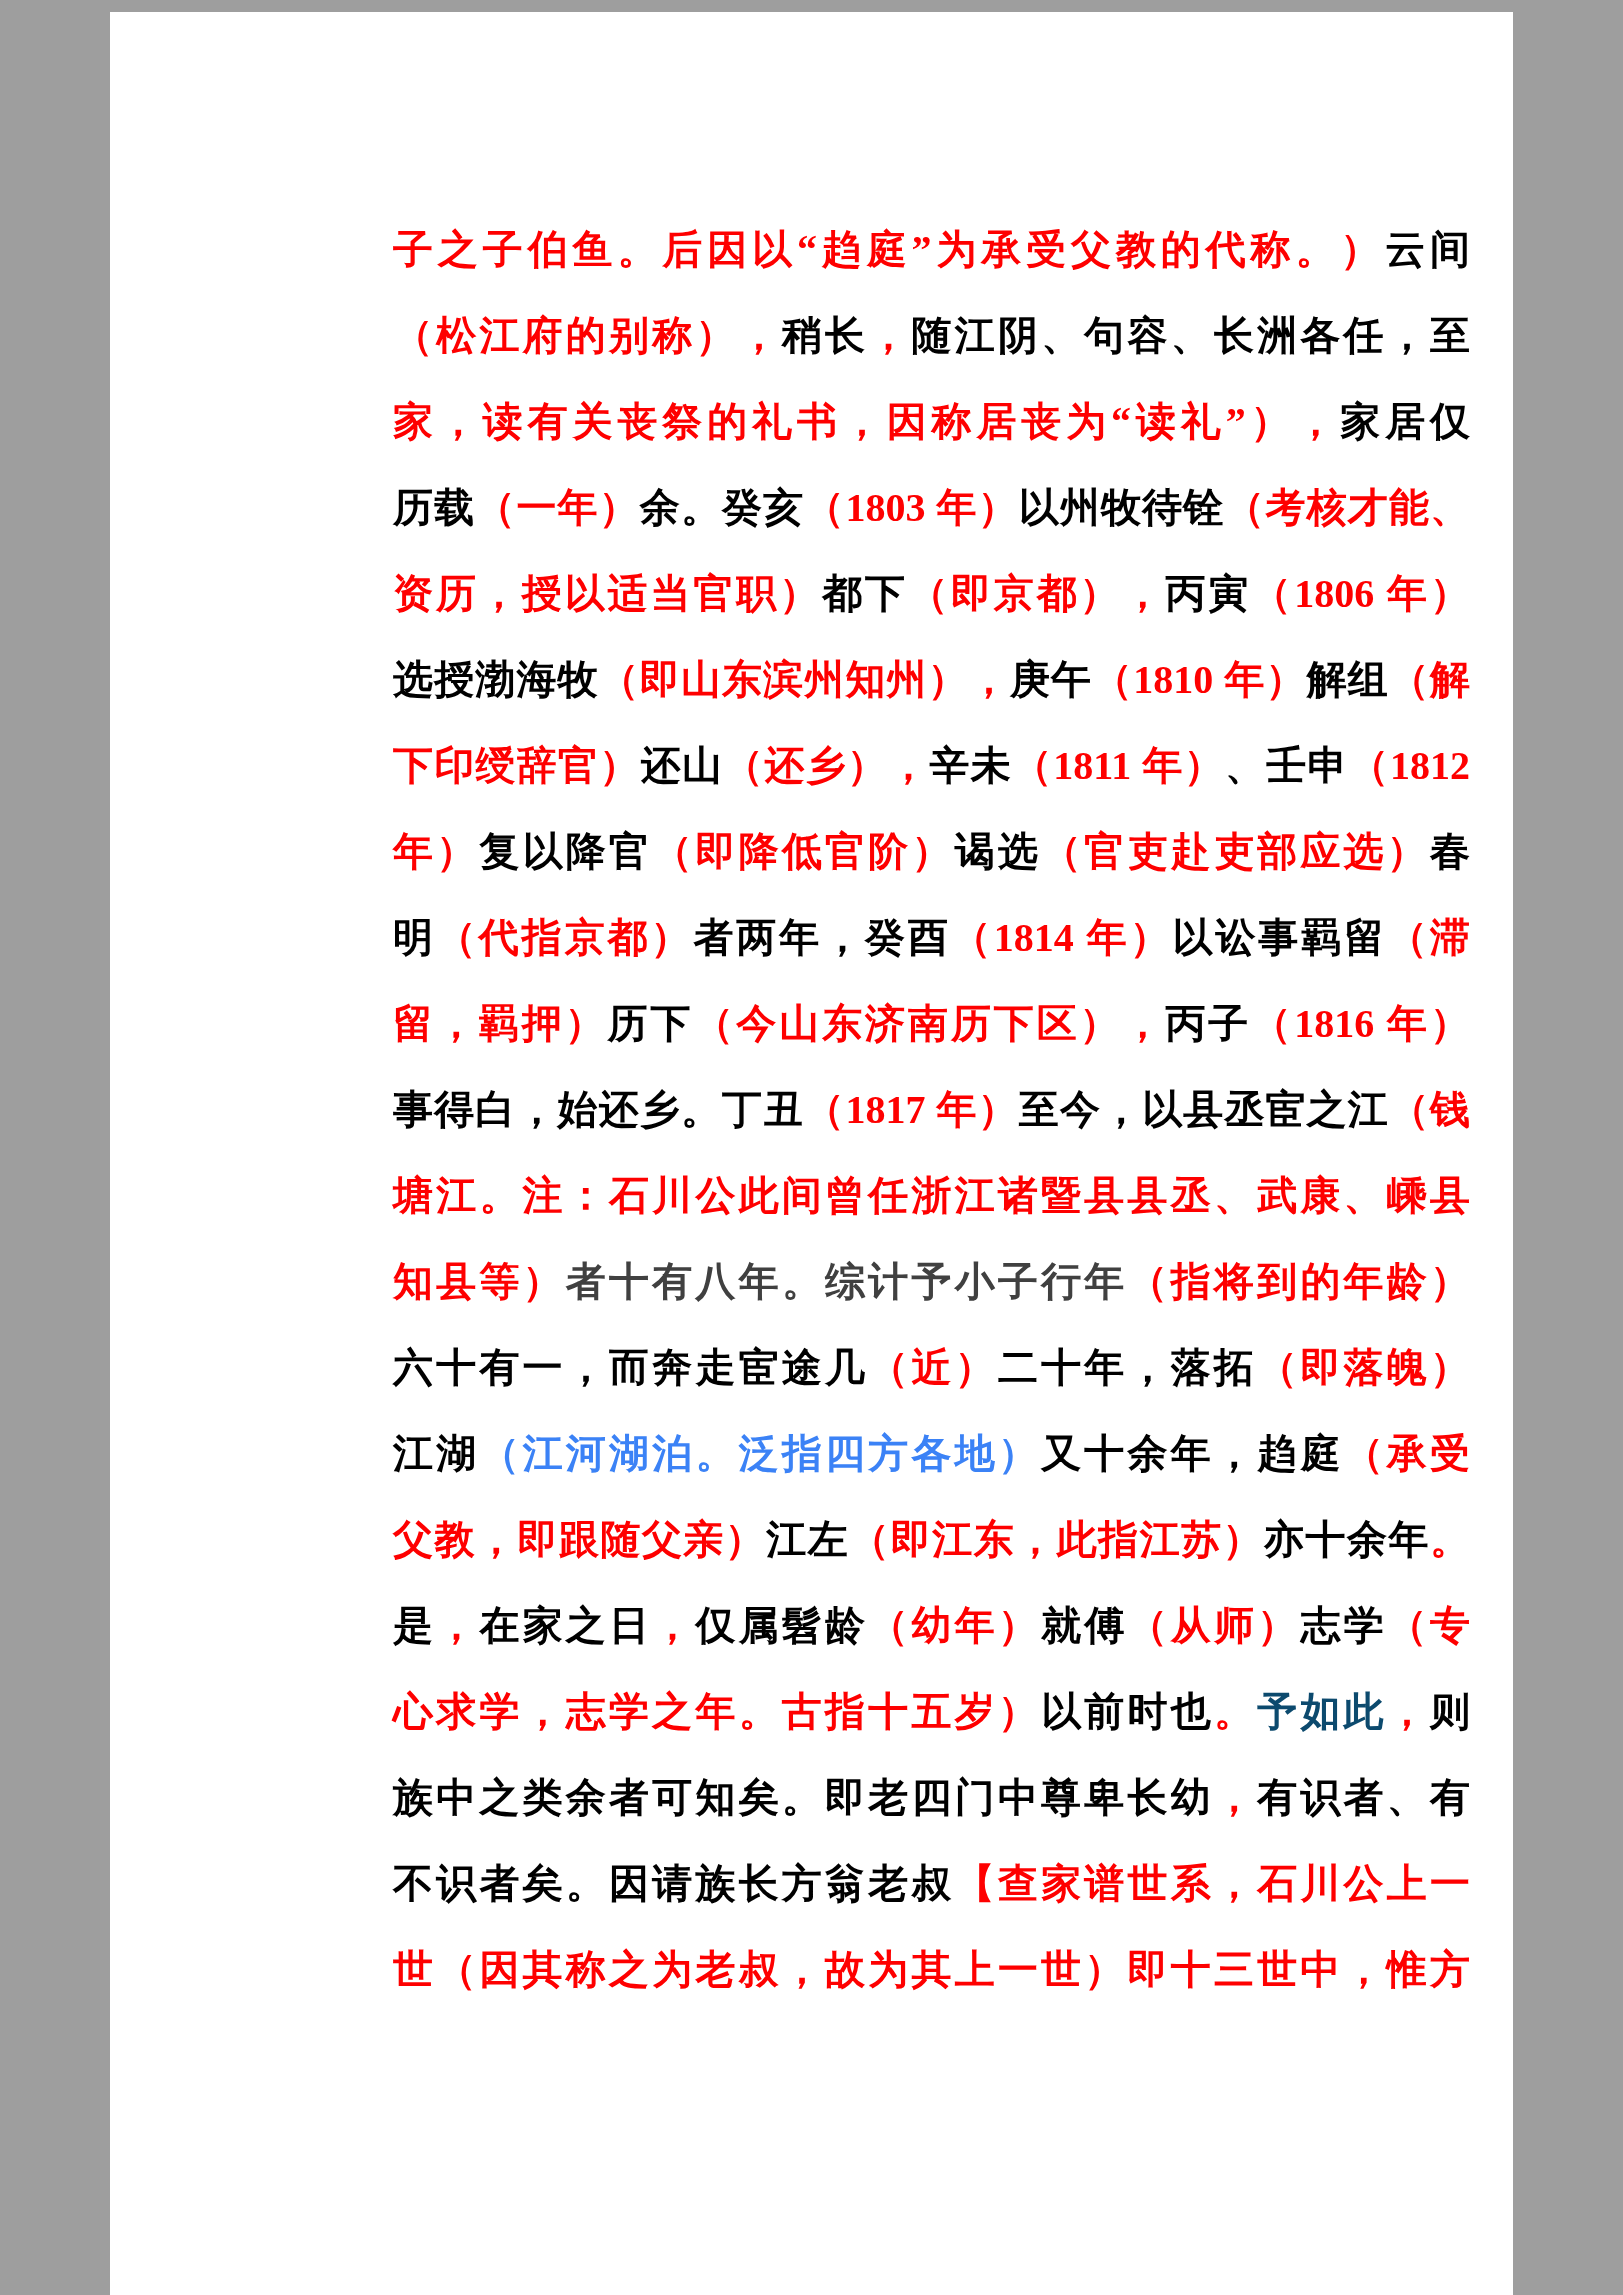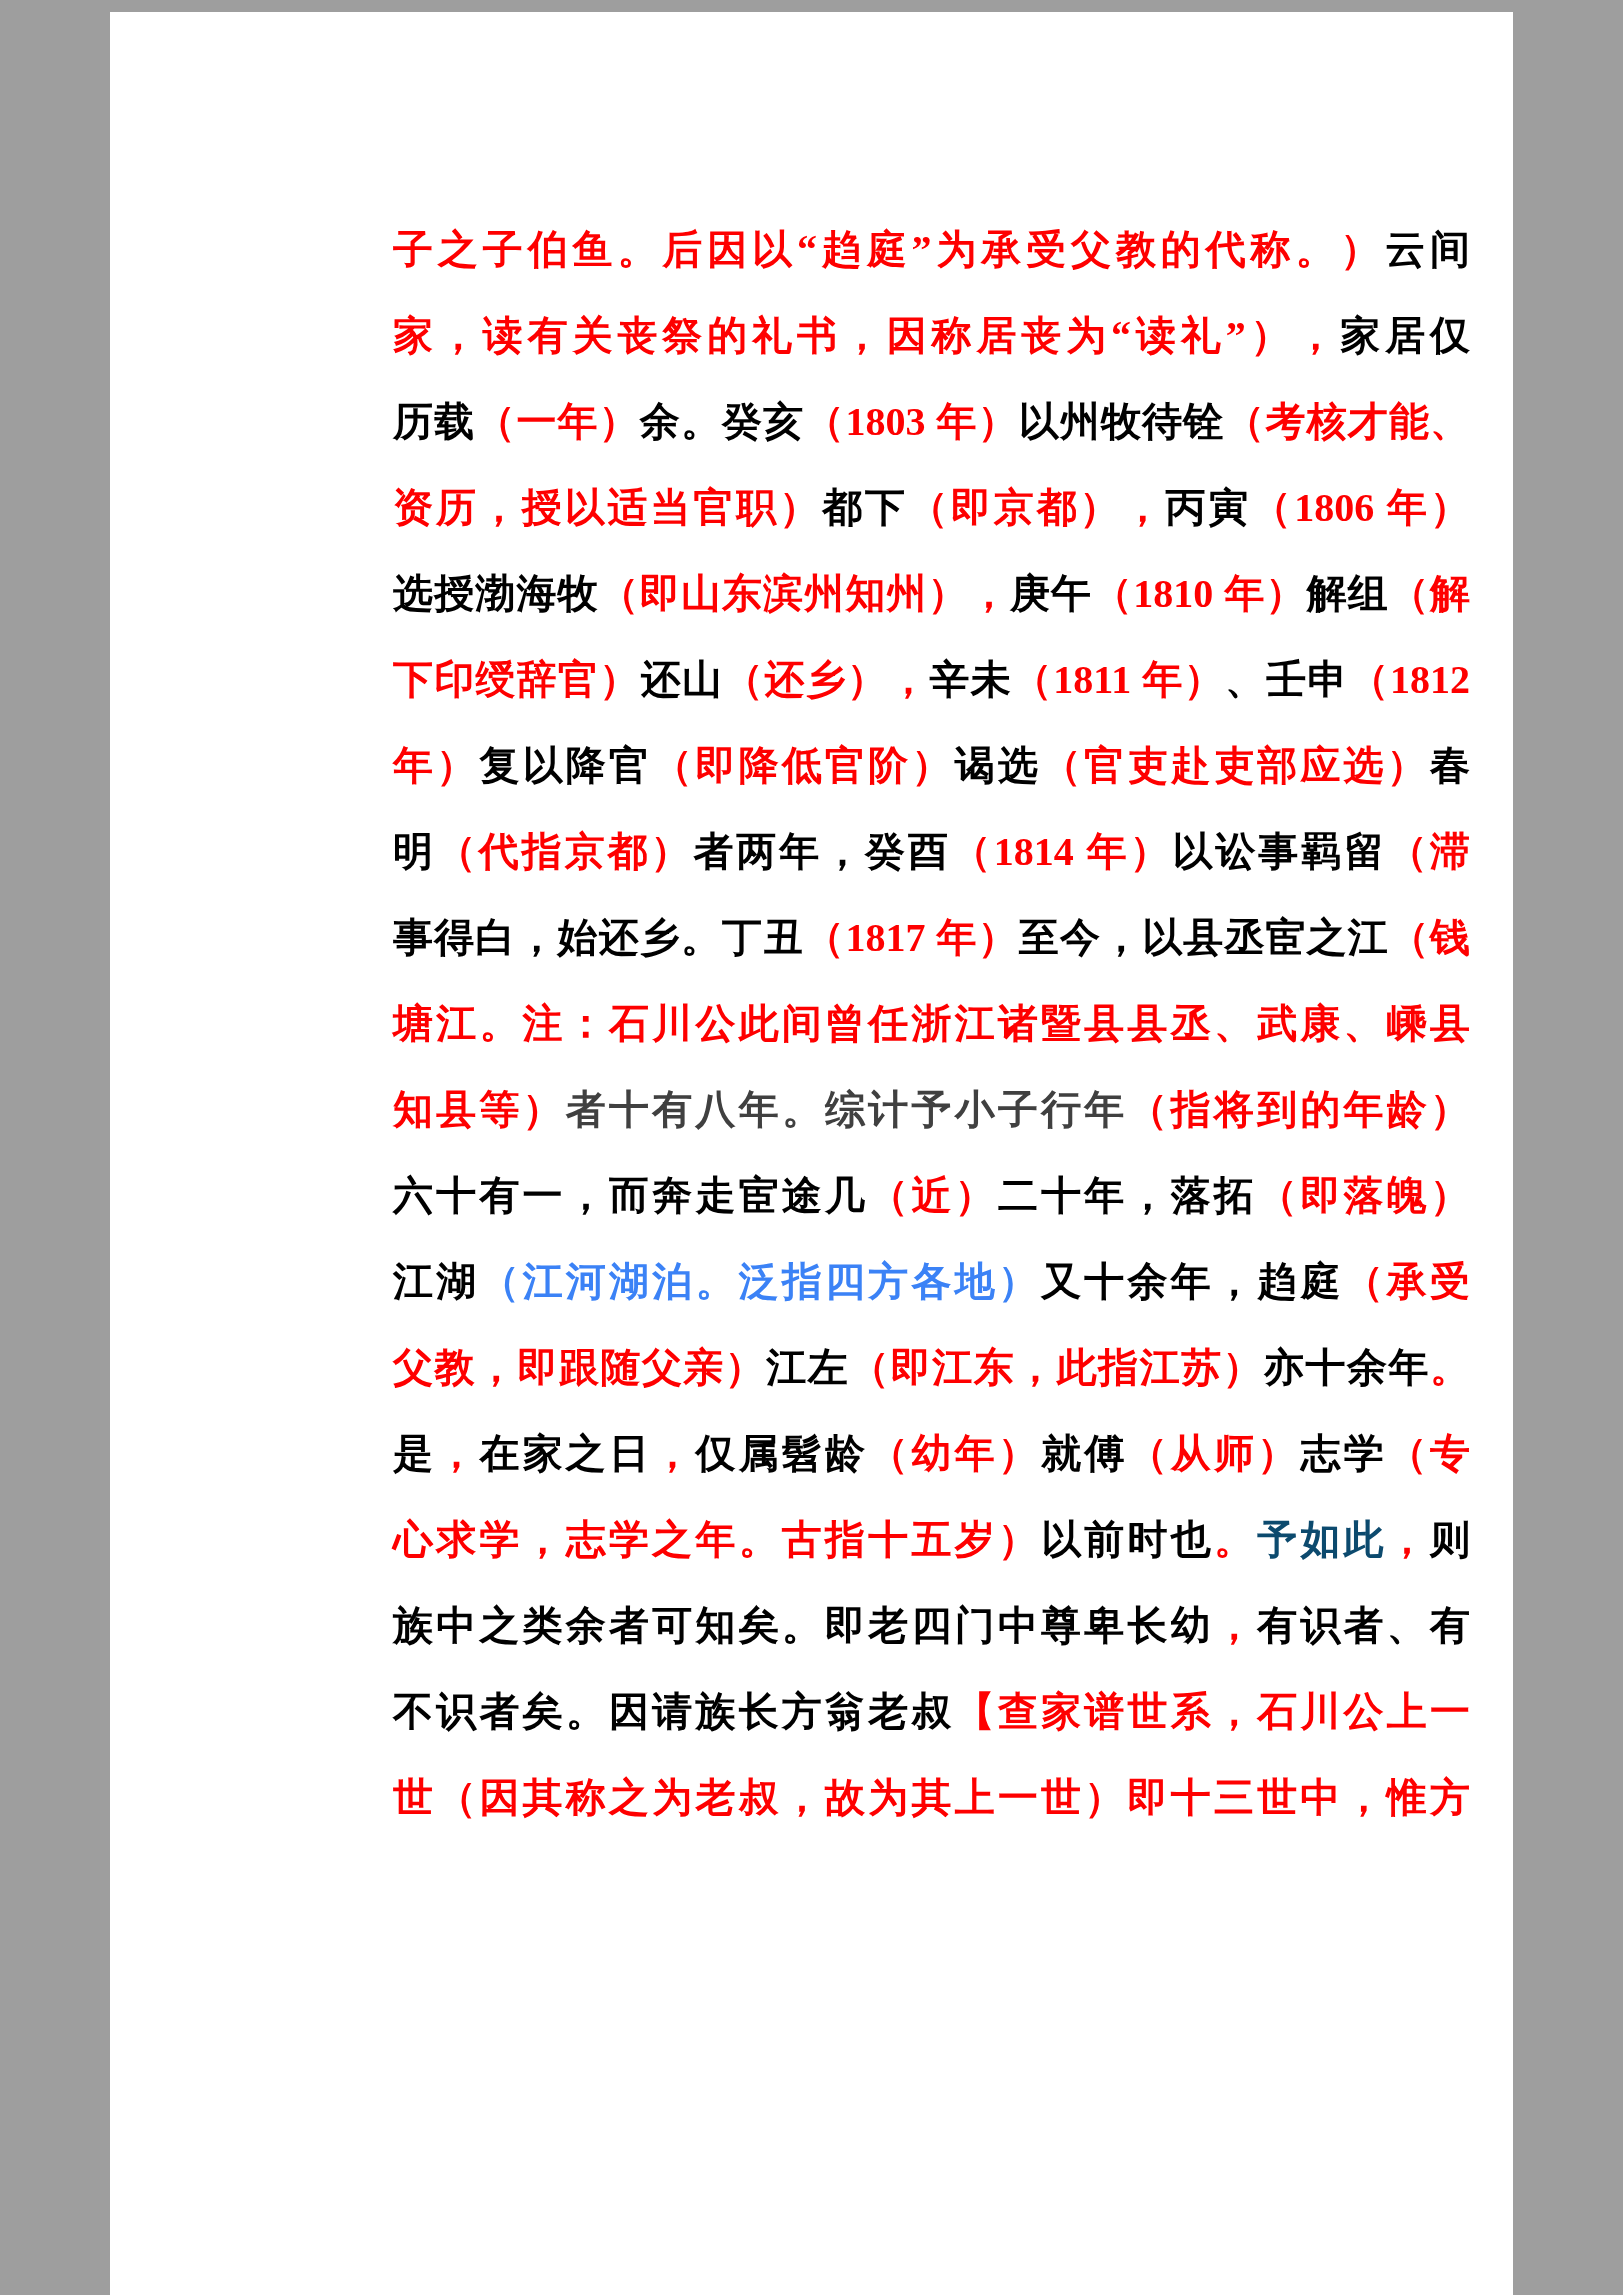--- a/index.html
+++ b/index.html
@@ -37,27 +37,29 @@
   
   .text-line { white-space: normal; }
   .seg { display: inline; }
 </style>
 </head>
 <body>
 
 <div class="page" style="background: rgb(255, 255, 255);">
   <div class="text-block">
       <div class="text-line"><span class="seg" style="color: rgb(254, 0, 0);">子之子伯鱼。后因以“趋庭”为承受父教的代称。）</span><span class="seg" style="color: rgb(0, 0, 0);">云间</span></div>
+      <div class="text-line"><span class="seg" style="color: rgb(254, 0, 0);">（松江府的别称），</span><span class="seg" style="color: rgb(0, 0, 0);">稍长</span><span class="seg" style="color: rgb(254, 0, 0);">，</span><span class="seg" style="color: rgb(0, 0, 0);">随江阴、句容、长洲各任，至</span></div>
       <div class="text-line"><span class="seg" style="color: rgb(254, 0, 0);">家，读有关丧祭的礼书，因称居丧为“读礼”），</span><span class="seg" style="color: rgb(0, 0, 0);">家居仅</span></div>
       <div class="text-line"><span class="seg" style="color: rgb(0, 0, 0);">历载</span><span class="seg" style="color: rgb(254, 0, 0);">（一年）</span><span class="seg" style="color: rgb(0, 0, 0);">余。癸亥</span><span class="seg" style="color: rgb(254, 0, 0);">（1803 年）</span><span class="seg" style="color: rgb(0, 0, 0);">以州牧待铨</span><span class="seg" style="color: rgb(254, 0, 0);">（考核才能、</span></div>
       <div class="text-line"><span class="seg" style="color: rgb(254, 0, 0);">资历，授以适当官职）</span><span class="seg" style="color: rgb(0, 0, 0);">都下</span><span class="seg" style="color: rgb(254, 0, 0);">（即京都），</span><span class="seg" style="color: rgb(0, 0, 0);">丙寅</span><span class="seg" style="color: rgb(254, 0, 0);">（1806 年）</span></div>
       <div class="text-line"><span class="seg" style="color: rgb(0, 0, 0);">选授渤海牧</span><span class="seg" style="color: rgb(254, 0, 0);">（即山东滨州知州），</span><span class="seg" style="color: rgb(0, 0, 0);">庚午</span><span class="seg" style="color: rgb(254, 0, 0);">（1810 年）</span><span class="seg" style="color: rgb(0, 0, 0);">解组</span><span class="seg" style="color: rgb(254, 0, 0);">（解</span></div>
       <div class="text-line"><span class="seg" style="color: rgb(254, 0, 0);">下印绶辞官）</span><span class="seg" style="color: rgb(0, 0, 0);">还山</span><span class="seg" style="color: rgb(254, 0, 0);">（还乡），</span><span class="seg" style="color: rgb(0, 0, 0);">辛未</span><span class="seg" style="color: rgb(254, 0, 0);">（1811 年）</span><span class="seg" style="color: rgb(0, 0, 0);">、壬申</span><span class="seg" style="color: rgb(254, 0, 0);">（1812</span></div>
       <div class="text-line"><span class="seg" style="color: rgb(254, 0, 0);">年）</span><span class="seg" style="color: rgb(0, 0, 0);">复以降官</span><span class="seg" style="color: rgb(254, 0, 0);">（即降低官阶）</span><span class="seg" style="color: rgb(0, 0, 0);">谒选</span><span class="seg" style="color: rgb(254, 0, 0);">（官吏赴吏部应选）</span><span class="seg" style="color: rgb(0, 0, 0);">春</span></div>
       <div class="text-line"><span class="seg" style="color: rgb(0, 0, 0);">明</span><span class="seg" style="color: rgb(254, 0, 0);">（代指京都）</span><span class="seg" style="color: rgb(0, 0, 0);">者两年，癸酉</span><span class="seg" style="color: rgb(254, 0, 0);">（1814 年）</span><span class="seg" style="color: rgb(0, 0, 0);">以讼事羁留</span><span class="seg" style="color: rgb(254, 0, 0);">（滞</span></div>
+      <div class="text-line"><span class="seg" style="color: rgb(254, 0, 0);">留，羁押）</span><span class="seg" style="color: rgb(0, 0, 0);">历下</span><span class="seg" style="color: rgb(254, 0, 0);">（今山东济南历下区），</span><span class="seg" style="color: rgb(0, 0, 0);">丙子</span><span class="seg" style="color: rgb(254, 0, 0);">（1816 年）</span></div>
       <div class="text-line"><span class="seg" style="color: rgb(0, 0, 0);">事得白，始还乡。丁丑</span><span class="seg" style="color: rgb(254, 0, 0);">（1817 年）</span><span class="seg" style="color: rgb(0, 0, 0);">至今，以县丞宦之江</span><span class="seg" style="color: rgb(254, 0, 0);">（钱</span></div>
       <div class="text-line"><span class="seg" style="color: rgb(254, 0, 0);">塘江。注：石川公此间曾任浙江诸暨县县丞、武康、嵊县</span></div>
       <div class="text-line"><span class="seg" style="color: rgb(254, 0, 0);">知县等）</span><span class="seg" style="color: #404040; font-family: Liberation Serif, serif;">者十有八年。综计予小子行年</span><span class="seg" style="color: rgb(254, 0, 0);">（指将到的年龄）</span></div>
       <div class="text-line"><span class="seg" style="color: rgb(0, 0, 0);">六十有一，而奔走宦途几</span><span class="seg" style="color: rgb(254, 0, 0);">（近）</span><span class="seg" style="color: rgb(0, 0, 0);">二十年，落拓</span><span class="seg" style="color: rgb(254, 0, 0);">（即落魄）</span></div>
       <div class="text-line"><span class="seg" style="color: rgb(0, 0, 0);">江湖</span><span class="seg" style="color: #3b82f6;">（江河湖泊。泛指四方各地）</span><span class="seg" style="color: rgb(0, 0, 0);">又十余年，趋庭</span><span class="seg" style="color: rgb(254, 0, 0);">（承受</span></div>
       <div class="text-line"><span class="seg" style="color: rgb(254, 0, 0);">父教，即跟随父亲）</span><span class="seg" style="color: rgb(0, 0, 0);">江左</span><span class="seg" style="color: rgb(254, 0, 0);">（即江东，此指江苏）</span><span class="seg" style="color: rgb(0, 0, 0);">亦十余年</span><span class="seg" style="color: rgb(254, 0, 0);">。</span></div>
       <div class="text-line"><span class="seg" style="color: rgb(0, 0, 0);">是</span><span class="seg" style="color: rgb(254, 0, 0);">，</span><span class="seg" style="color: rgb(0, 0, 0);">在家之日</span><span class="seg" style="color: rgb(254, 0, 0);">，</span><span class="seg" style="color: rgb(0, 0, 0);">仅属髫龄</span><span class="seg" style="color: rgb(254, 0, 0);">（幼年）</span><span class="seg" style="color: rgb(0, 0, 0);">就傅</span><span class="seg" style="color: rgb(254, 0, 0);">（从师）</span><span class="seg" style="color: rgb(0, 0, 0);">志学</span><span class="seg" style="color: rgb(254, 0, 0);">（专</span></div>
       <div class="text-line"><span class="seg" style="color: rgb(254, 0, 0);">心求学，志学之年。古指十五岁）</span><span class="seg" style="color: rgb(0, 0, 0);">以前时也</span><span class="seg" style="color: rgb(254, 0, 0);">。</span><span class="seg" style="color: #0c4a6e;">予如此</span><span class="seg" style="color: rgb(254, 0, 0);">，</span><span class="seg" style="color: rgb(0, 0, 0);">则</span></div>
       <div class="text-line"><span class="seg" style="color: rgb(0, 0, 0);">族中之类余者可知矣。即老四门中尊卑长幼</span><span class="seg" style="color: rgb(254, 0, 0);">，</span><span class="seg" style="color: rgb(0, 0, 0);">有识者、有</span></div>
       <div class="text-line"><span class="seg" style="color: rgb(0, 0, 0);">不识者矣。因请族长方翁老叔</span><span class="seg" style="color: rgb(254, 0, 0);">【查家谱世系，石川公上一</span></div>

